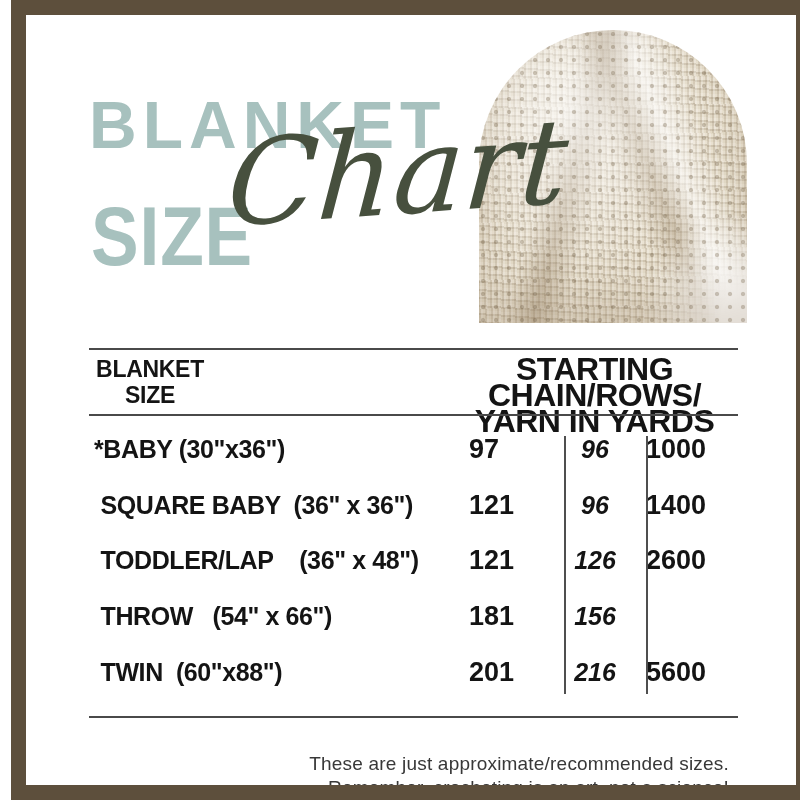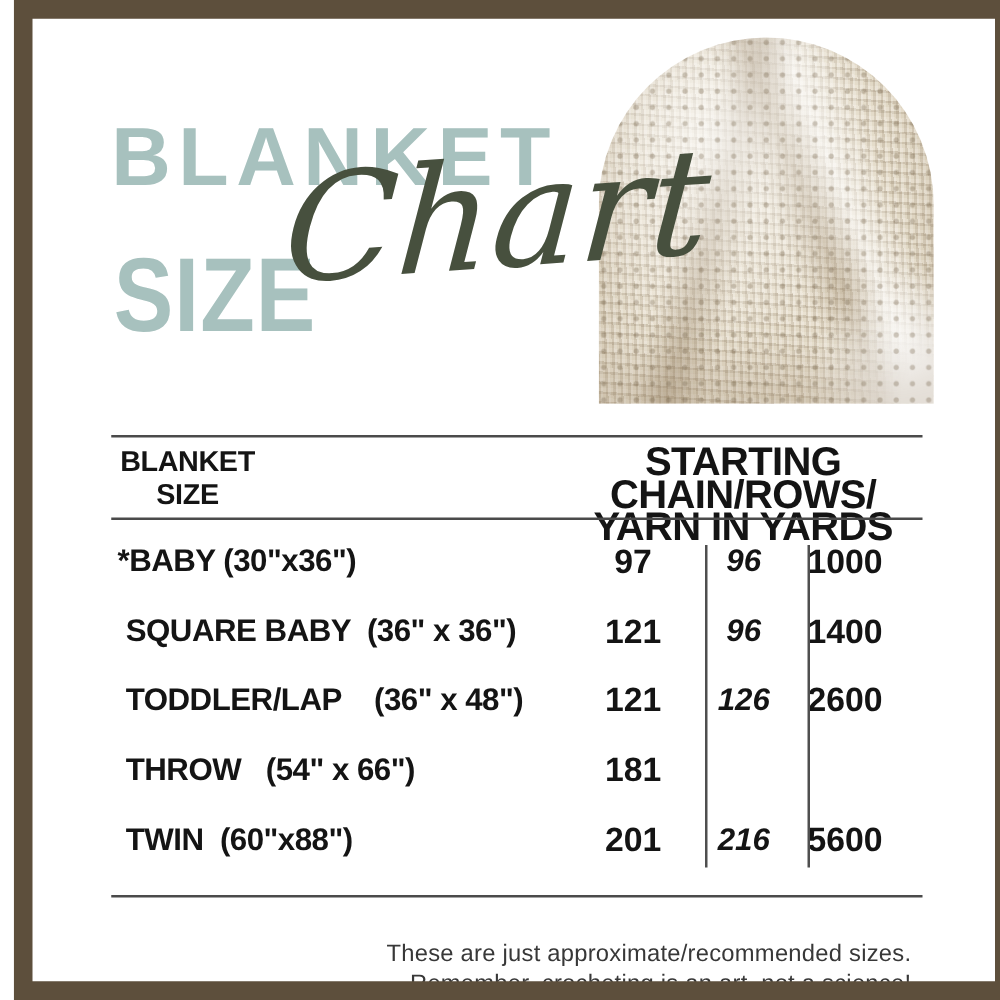--- a/index.html
+++ b/index.html
@@ -55,21 +55,21 @@
   .rule.top{top:0;}
   .rule.mid{top:66px;}
   .rule.bottom{top:368px;}
   .thead{position:absolute;top:8px;left:0;width:649px;display:flex;}
   .th-left{width:122px;text-align:center;font-size:23px;font-weight:700;line-height:26px;letter-spacing:-.3px;}
   .th-right{margin-left:auto;width:287px;text-align:center;font-size:32px;font-weight:700;line-height:26px;letter-spacing:-.5px;}
   .rows-wrap{position:absolute;top:74px;left:0;width:649px;height:278px;display:flex;flex-direction:column;}
   .trow{flex:1;display:flex;align-items:center;}
   .c-label{width:380px;padding-left:5px;box-sizing:border-box;white-space:pre;
     font-size:25px;font-weight:700;letter-spacing:-.4px;}
-  .c-chain{width:75px;text-align:center;font-size:27px;font-weight:700;}
+  .c-chain{width:75px;text-align:left;font-size:27px;font-weight:700;}
   .c-rows{width:102px;text-align:center;font-size:25px;font-weight:700;font-style:italic;}
   .c-yarn{width:92px;text-align:left;padding-right:8px;box-sizing:border-box;font-size:27px;font-weight:700;}
   .vline{position:absolute;top:14px;height:258px;width:2px;background:#4f4f4f;}
   .vline.v1{left:475px;}
   .vline.v2{left:557px;}
 
   
   .footer-note{
     position:absolute;right:82px;top:752px;z-index:5;
     text-align:right;font-size:19px;line-height:24px;color:#383838;letter-spacing:.2px;
@@ -125,20 +125,21 @@
       <div class="trow">
         <div class="c-label"> TODDLER/LAP    (36" x 48")</div>
         <div class="c-chain">121</div>
         <div class="c-rows">126</div>
         <div class="c-yarn">2600</div>
       </div>
 
       <div class="trow">
         <div class="c-label"> THROW   (54" x 66")</div>
         <div class="c-chain">181</div>
+        <div class="c-rows">156</div>
       </div>
 
       <div class="trow">
         <div class="c-label"> TWIN  (60"x88")</div>
         <div class="c-chain">201</div>
         <div class="c-rows">216</div>
         <div class="c-yarn">5600</div>
       </div>
     </div>
 

